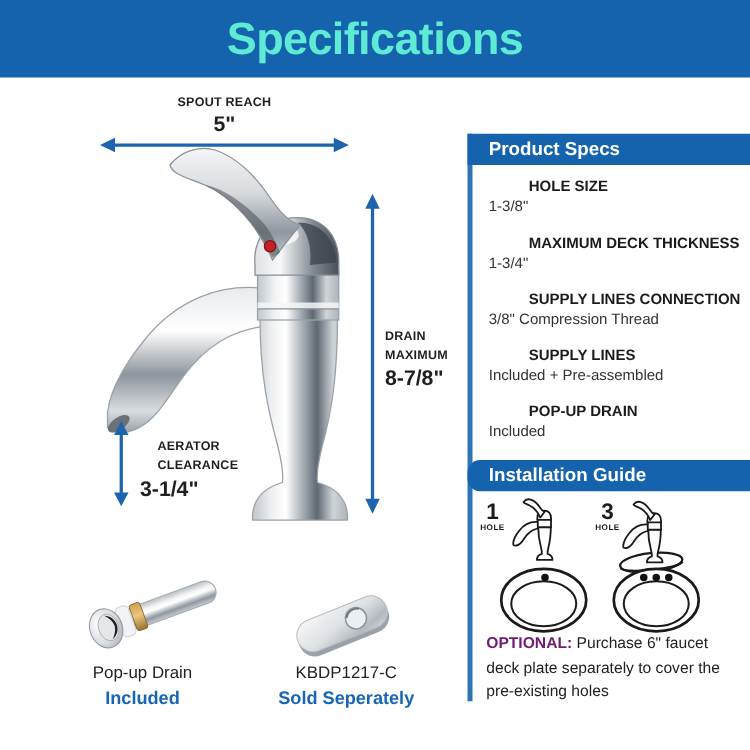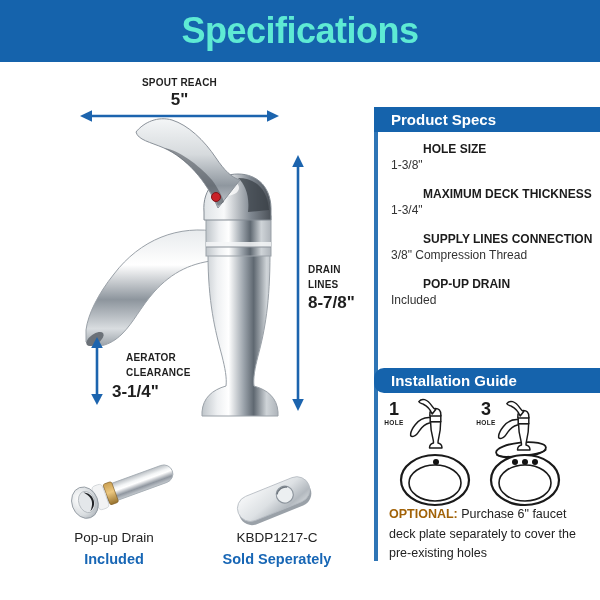--- a/index.html
+++ b/index.html
@@ -38,21 +38,21 @@
   .spec-value{font-size:12px;line-height:16px;color:#333;white-space:nowrap;}
 
   .hole-num{position:absolute;width:24px;text-align:center;font-weight:bold;color:#1a1a1a;}
   .hole-num .n{font-size:18px;line-height:18px;}
   .hole-num .h{font-size:6.5px;letter-spacing:.4px;margin-top:1px;}
 
   .optional{
     position:absolute;left:389px;top:505px;width:204px;
     font-size:12.5px;line-height:19.5px;color:#222;
   }
-  .optional b{color:#a16207;}
+  .optional b{color:#701a75;}
 
   
   .caption{position:absolute;width:140px;text-align:center;}
   .caption .name{font-size:13.5px;color:#222;line-height:18px;}
   .caption .status{font-size:14.5px;font-weight:bold;color:#1766b5;line-height:20px;margin-top:2px;}
 
   svg{position:absolute;overflow:visible;}
 </style>
 </head>
 <body>
@@ -126,21 +126,21 @@
     <circle cx="134" cy="81" r="4.5" fill="#c92128" stroke="#7d1418" stroke-width="1"></circle>
   </svg>
 
   <svg style="left:291px;top:155px;" width="14" height="256" viewBox="0 0 14 256">
     <line x1="7" y1="10" x2="7" y2="246" stroke="#1c64ae" stroke-width="2.6"></line>
     <polygon points="7,0 1.2,12 12.8,12" fill="#1c64ae"></polygon>
     <polygon points="7,256 1.2,244 12.8,244" fill="#1c64ae"></polygon>
   </svg>
   <div class="dim-label" style="left:308px;top:262px;">
     <div>DRAIN</div>
-    <div>LINES</div>
+    <div>MAXIMUM</div>
   </div>
   <div class="dim-value" style="left:308px;top:293px;">8-7/8"</div>
 
   <svg style="left:90px;top:337px;" width="14" height="68" viewBox="0 0 14 68">
     <line x1="7" y1="9" x2="7" y2="59" stroke="#1c64ae" stroke-width="2.6"></line>
     <polygon points="7,0 1.2,11 12.8,11" fill="#1c64ae"></polygon>
     <polygon points="7,68 1.2,57 12.8,57" fill="#1c64ae"></polygon>
   </svg>
   <div class="dim-label" style="left:112px;top:350px;margin-left:14px;">
     <div>AERATOR</div>
@@ -157,20 +157,24 @@
       <div class="spec-label">HOLE SIZE</div>
       <div class="spec-value">1-3/8"</div>
     </div>
     <div class="spec-item">
       <div class="spec-label">MAXIMUM DECK THICKNESS</div>
       <div class="spec-value">1-3/4"</div>
     </div>
     <div class="spec-item">
       <div class="spec-label">SUPPLY LINES CONNECTION</div>
       <div class="spec-value">3/8" Compression Thread</div>
+    </div>
+    <div class="spec-item">
+      <div class="spec-label">SUPPLY LINES</div>
+      <div class="spec-value">Included + Pre-assembled</div>
     </div>
     <div class="spec-item">
       <div class="spec-label">POP-UP DRAIN</div>
       <div class="spec-value">Included</div>
     </div>
   </div>
 
   <div class="sec-header" style="top:368px;border-radius:10px;">Installation Guide</div>
 
   <div class="hole-num" style="left:382px;top:400px;">

